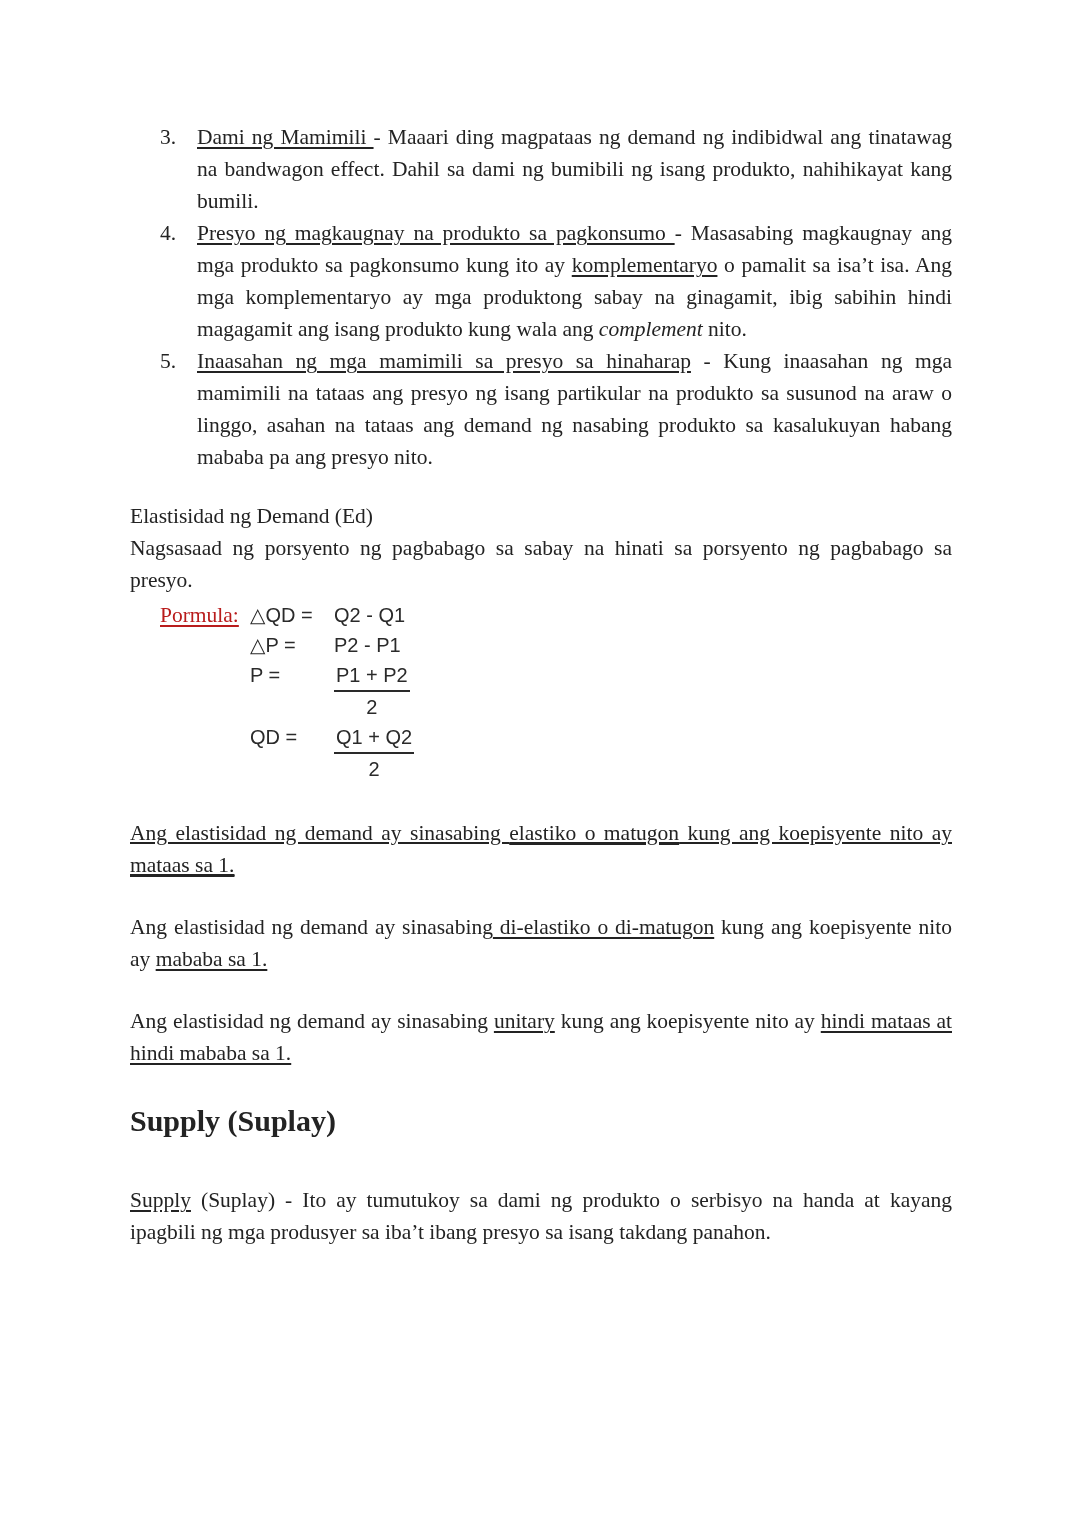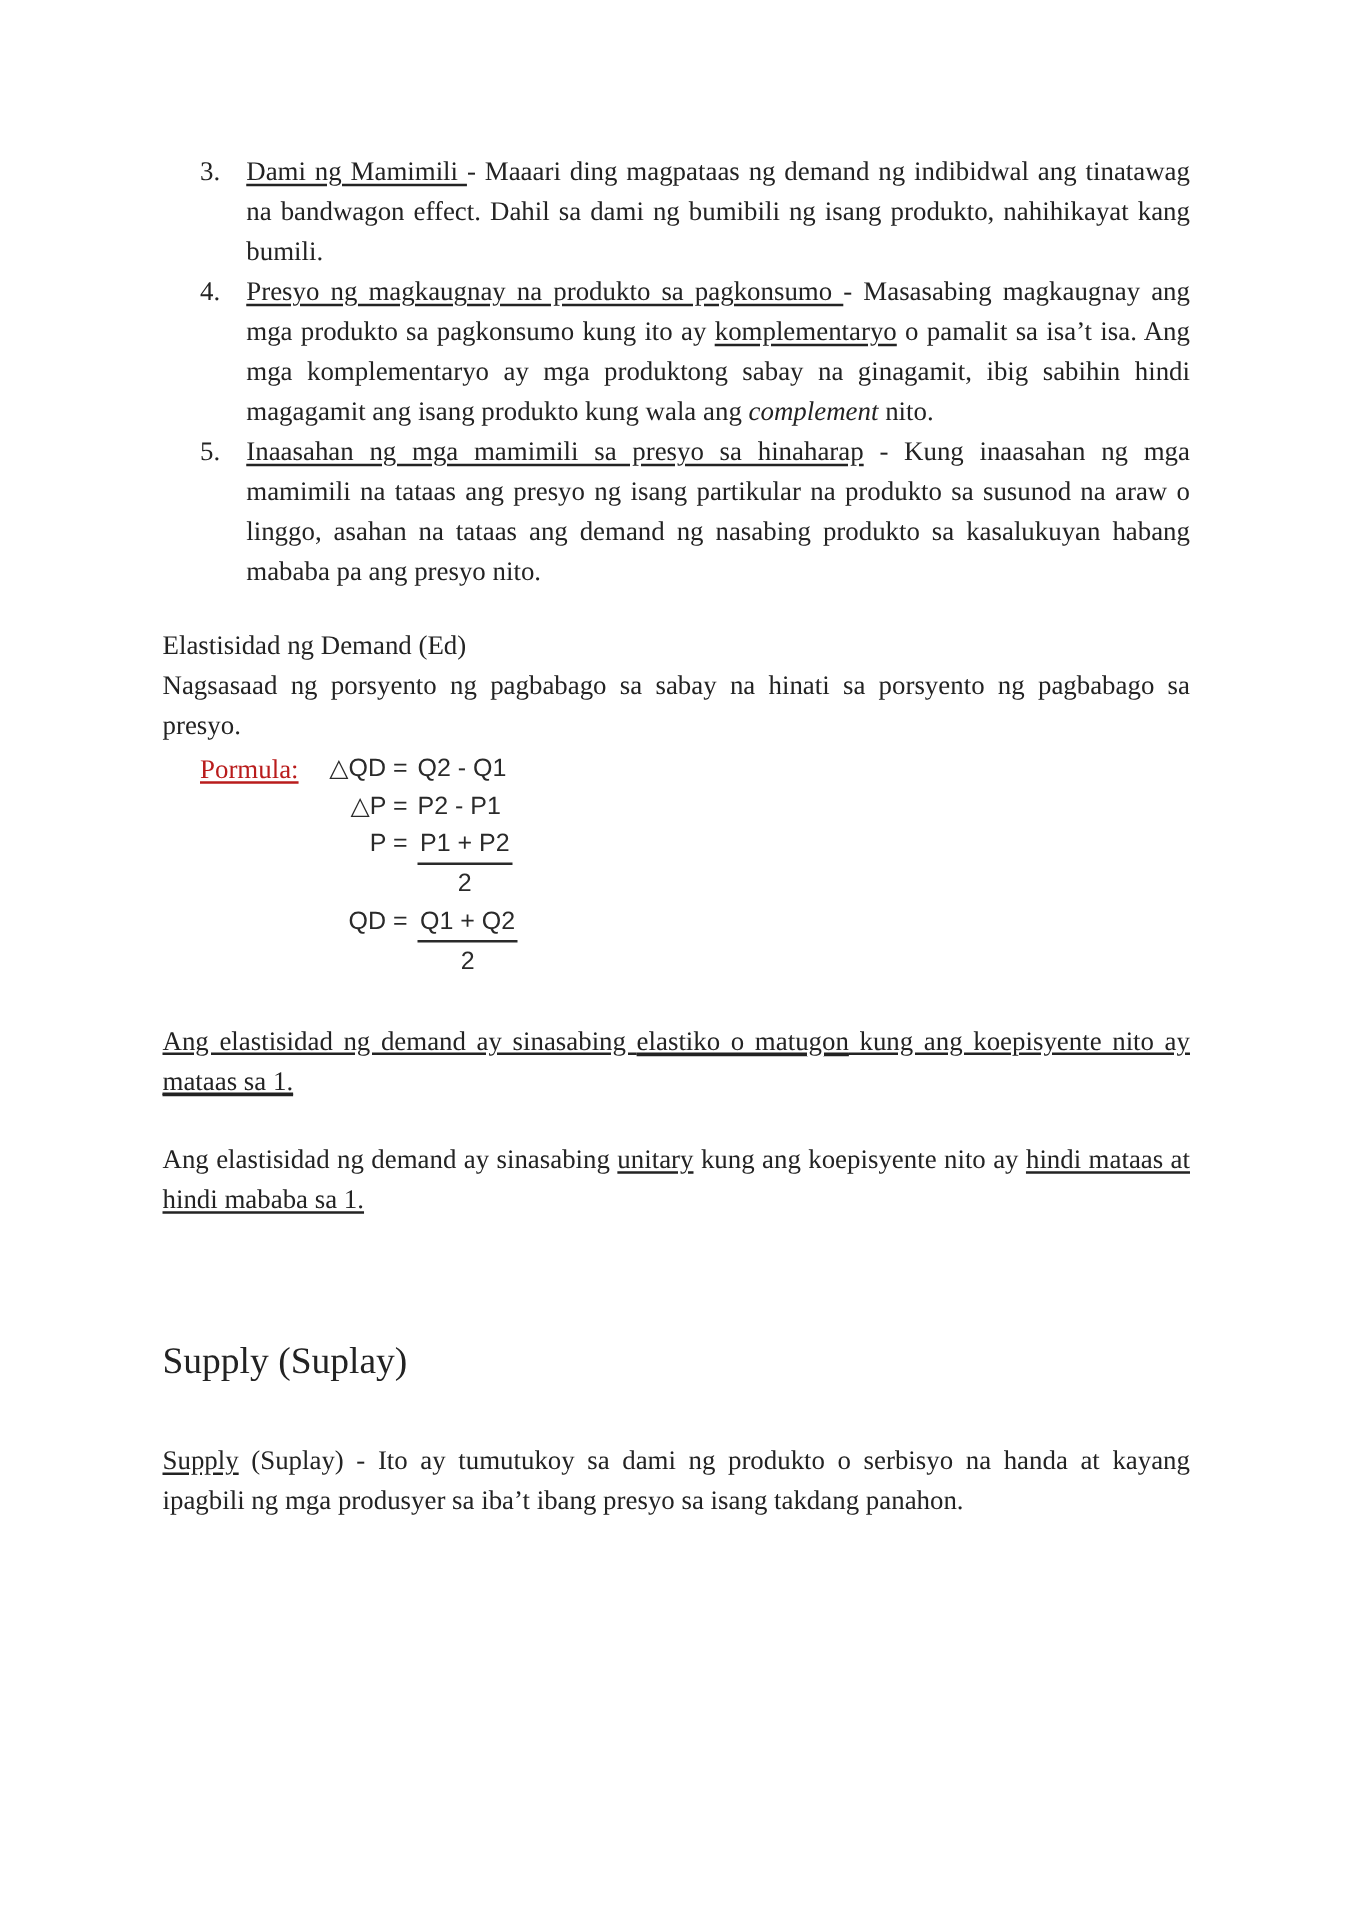--- a/index.html
+++ b/index.html
@@ -27,34 +27,34 @@
     font-family:"Liberation Sans","DejaVu Sans",sans-serif;
     font-size:20px;line-height:28px;color:#2a2a2a;
   }
   .formula-label{
     position:absolute;left:30px;top:0;
     font-family:"Liberation Serif","DejaVu Serif",serif;
     font-size:21.5px;line-height:28px;color:#b91c1c;
     text-decoration:underline;text-underline-offset:3px;text-decoration-thickness:1.5px;
   }
   .feq{margin-left:120px;margin-top:2px;white-space:nowrap;}
-  .feq .lhs{display:inline-block;width:76px;text-align:right;vertical-align:top;}
+  .feq .lhs{display:inline-block;width:76px;vertical-align:top;}
   .feq .rhs{display:inline-block;margin-left:8px;vertical-align:top;}
   .frac{display:inline-block;margin-left:8px;text-align:center;vertical-align:top;}
   .frac .num{display:block;border-bottom:2px solid #2a2a2a;padding:0 2px 1px 2px;}
   .frac .den{display:block;padding-top:1px;}
   .ed-line{margin-left:2px;margin-top:4px;white-space:nowrap;}
   .ed-line .edlabel{display:inline-block;vertical-align:top;}
   .ed-line .op{display:inline-block;vertical-align:top;margin:0 4px;}
   .ed-line .frac{margin-left:4px;}
   
   .para{margin:30px 0 0 0;text-align:justify;}
   .para-first{margin-top:34px;text-decoration:underline;}
   .supply-heading{
-    margin:94px 0 0 0;font-size:30px;line-height:40px;font-weight:normal;color:#232323;
+    margin:32px 0 0 0;font-size:30px;line-height:40px;font-weight:bold;color:#232323;
   }
   .supply-para{margin:43px 0 0 0;text-align:justify;}
 </style>
 </head>
 <body>
 
 <div class="page">
   <div class="content">
 
     <div>
@@ -97,20 +97,23 @@
       <div class="feq">
         <span class="lhs">QD =</span><span class="frac"><span class="num">Q1 + Q2</span><span class="den">2</span></span>
       </div>
 
     </div>
 
     <p class="para para-first">
       <span>Ang elastisidad ng demand ay sinasabing </span><span class="u">elastiko o matugon</span><span> kung ang koepisyente nito ay </span><span class="u">mataas sa 1.</span>
     </p>
 
+    <p class="para">
+      <span>Ang elastisidad ng demand ay sinasabing</span><span class="u"> di-elastiko o di-matugon</span><span> kung ang koepisyente nito ay </span><span class="u">mababa sa 1.</span>
+    </p>
 
     <p class="para">
       <span>Ang elastisidad ng demand ay sinasabing </span><span class="u">unitary</span><span> kung ang koepisyente nito ay </span><span class="u">hindi mataas at hindi mababa sa 1.</span>
     </p>
 
     <h2 class="supply-heading">Supply (Suplay)</h2>
 
     <p class="supply-para">
       <span class="u">Supply</span><span> (Suplay) - Ito ay tumutukoy sa dami ng produkto o serbisyo na handa at kayang ipagbili ng mga produsyer sa iba’t ibang presyo sa isang takdang panahon.</span>
     </p>

